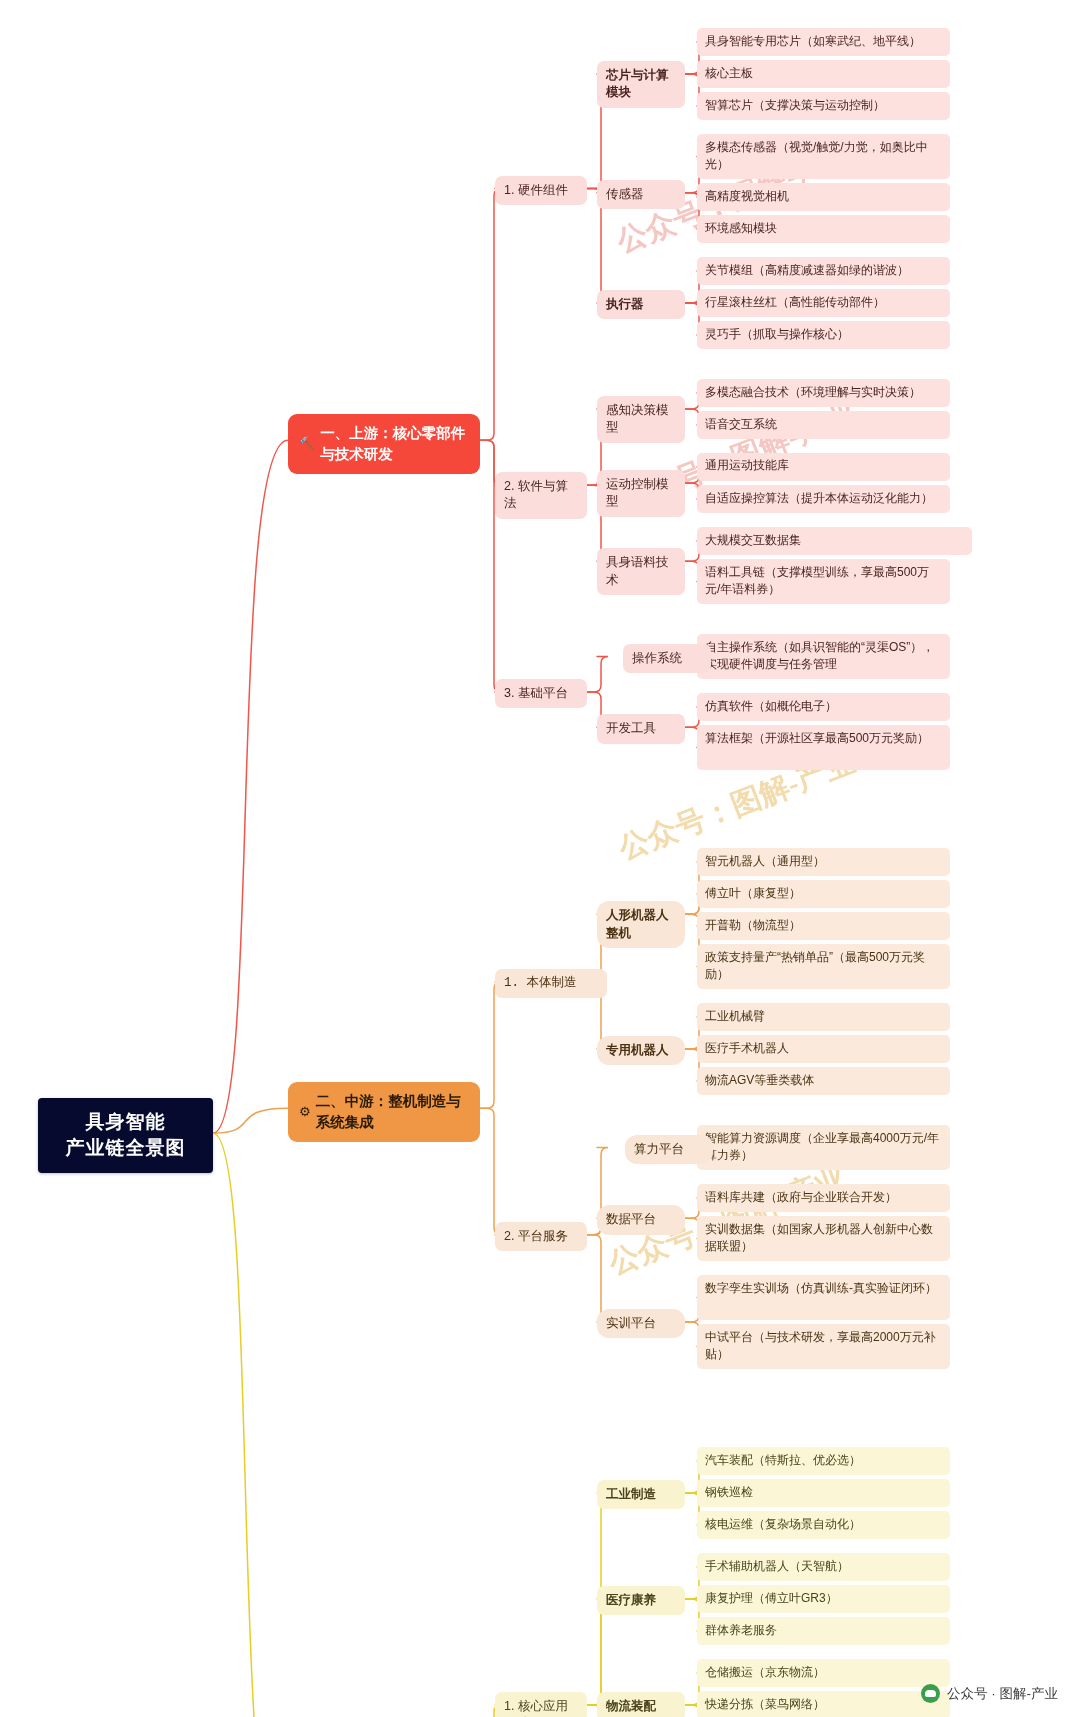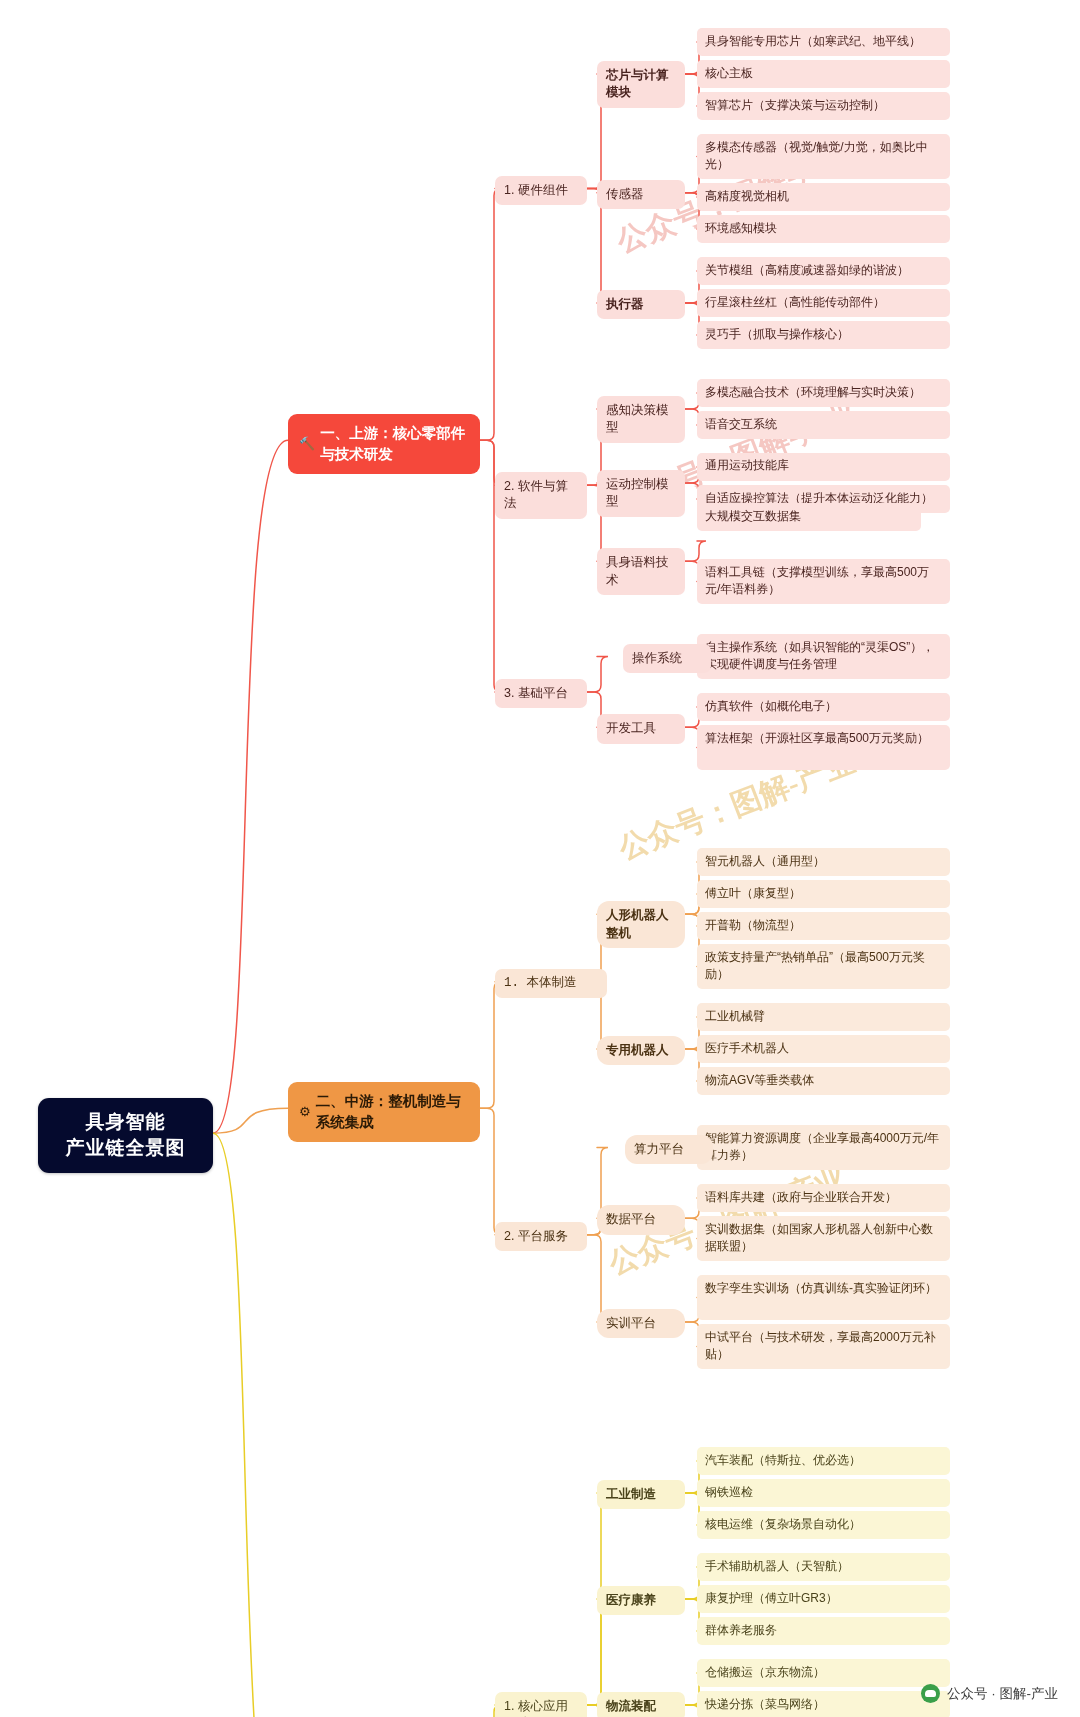--- a/index.html
+++ b/index.html
@@ -28,21 +28,21 @@
     border-radius: 7px;
     white-space: pre-wrap;
     line-height: 1.38;
   }
   
   .root {
     background: #050a2e;
     color: #ffffff;
     font-size: 19px;
     font-weight: bold;
-    border-radius: 11px;
+    border-radius: 4px;
     padding: 11px 14px;
     text-align: center;
     justify-content: center;
     letter-spacing: 1px;
     box-shadow: 0 1px 3px rgba(0,0,0,.25);
   }
   
   .branch {
     font-size: 14.5px;
     font-weight: bold;
@@ -243,21 +243,21 @@
       <div class="node leaf up" style="left: 697px; top: 289px; width: 253px; min-height: 28px;">行星滚柱丝杠（高性能传动部件）</div>
       <div class="node leaf up" style="left: 697px; top: 321px; width: 253px; min-height: 28px;">灵巧手（抓取与操作核心）</div>
       <div class="node l3 up bold" style="left: 597px; top: 290px; width: 88px; min-height: 26px;">执行器</div>
       <div class="node l2 up" style="left: 495px; top: 175.5px; width: 92px; min-height: 26px;">1. 硬件组件</div>
       <div class="node leaf up" style="left: 697px; top: 379px; width: 253px; min-height: 28px;">多模态融合技术（环境理解与实时决策）</div>
       <div class="node leaf up" style="left: 697px; top: 411px; width: 253px; min-height: 28px;">语音交互系统</div>
       <div class="node l3 up" style="left: 597px; top: 396px; width: 88px; min-height: 26px;">感知决策模型</div>
       <div class="node leaf up" style="left: 697px; top: 453px; width: 253px; min-height: 28px; font-family: Liberation Mono, monospace;">通用运动技能库</div>
       <div class="node leaf up" style="left: 697px; top: 485px; width: 253px; min-height: 28px;">自适应操控算法（提升本体运动泛化能力）</div>
       <div class="node l3 up" style="left: 597px; top: 470px; width: 88px; min-height: 26px;">运动控制模型</div>
-      <div class="node leaf up" style="left: 697px; top: 503px; width: 224px; min-height: 28px;">大规模交互数据集</div>
+      <div class="node leaf up" style="left: 697px; top: 527px; width: 275px; min-height: 28px;">大规模交互数据集</div>
       <div class="node leaf up" style="left: 697px; top: 559px; width: 253px; min-height: 45px;">语料工具链（支撑模型训练，享最高500万元/年语料券）</div>
       <div class="node l3 up" style="left: 597px; top: 548.25px; width: 88px; min-height: 26px;">具身语料技术</div>
       <div class="node l2 up" style="left: 495px; top: 472.125px; width: 92px; min-height: 26px;">2. 软件与算法</div>
       <div class="node leaf up" style="left: 697px; top: 634px; width: 253px; min-height: 45px;">自主操作系统（如具识智能的“灵渠OS”），实现硬件调度与任务管理</div>
       <div class="node l3 up" style="left: 623px; top: 643.5px; width: 88px; min-height: 26px;">操作系统</div>
       <div class="node leaf up" style="left: 697px; top: 693px; width: 253px; min-height: 28px;">仿真软件（如概伦电子）</div>
       <div class="node leaf up" style="left: 697px; top: 725px; width: 253px; min-height: 45px;">算法框架（开源社区享最高500万元奖励）</div>
       <div class="node l3 up" style="left: 597px; top: 714.25px; width: 88px; min-height: 26px;">开发工具</div>
       <div class="node l2 up" style="left: 495px; top: 678.875px; width: 92px; min-height: 26px;">3. 基础平台</div>
       <div class="node branch up" style="left: 288px; width: 192px; top: 414.188px;"><span class="emoji">🔨</span><span>一、上游：核心零部件

